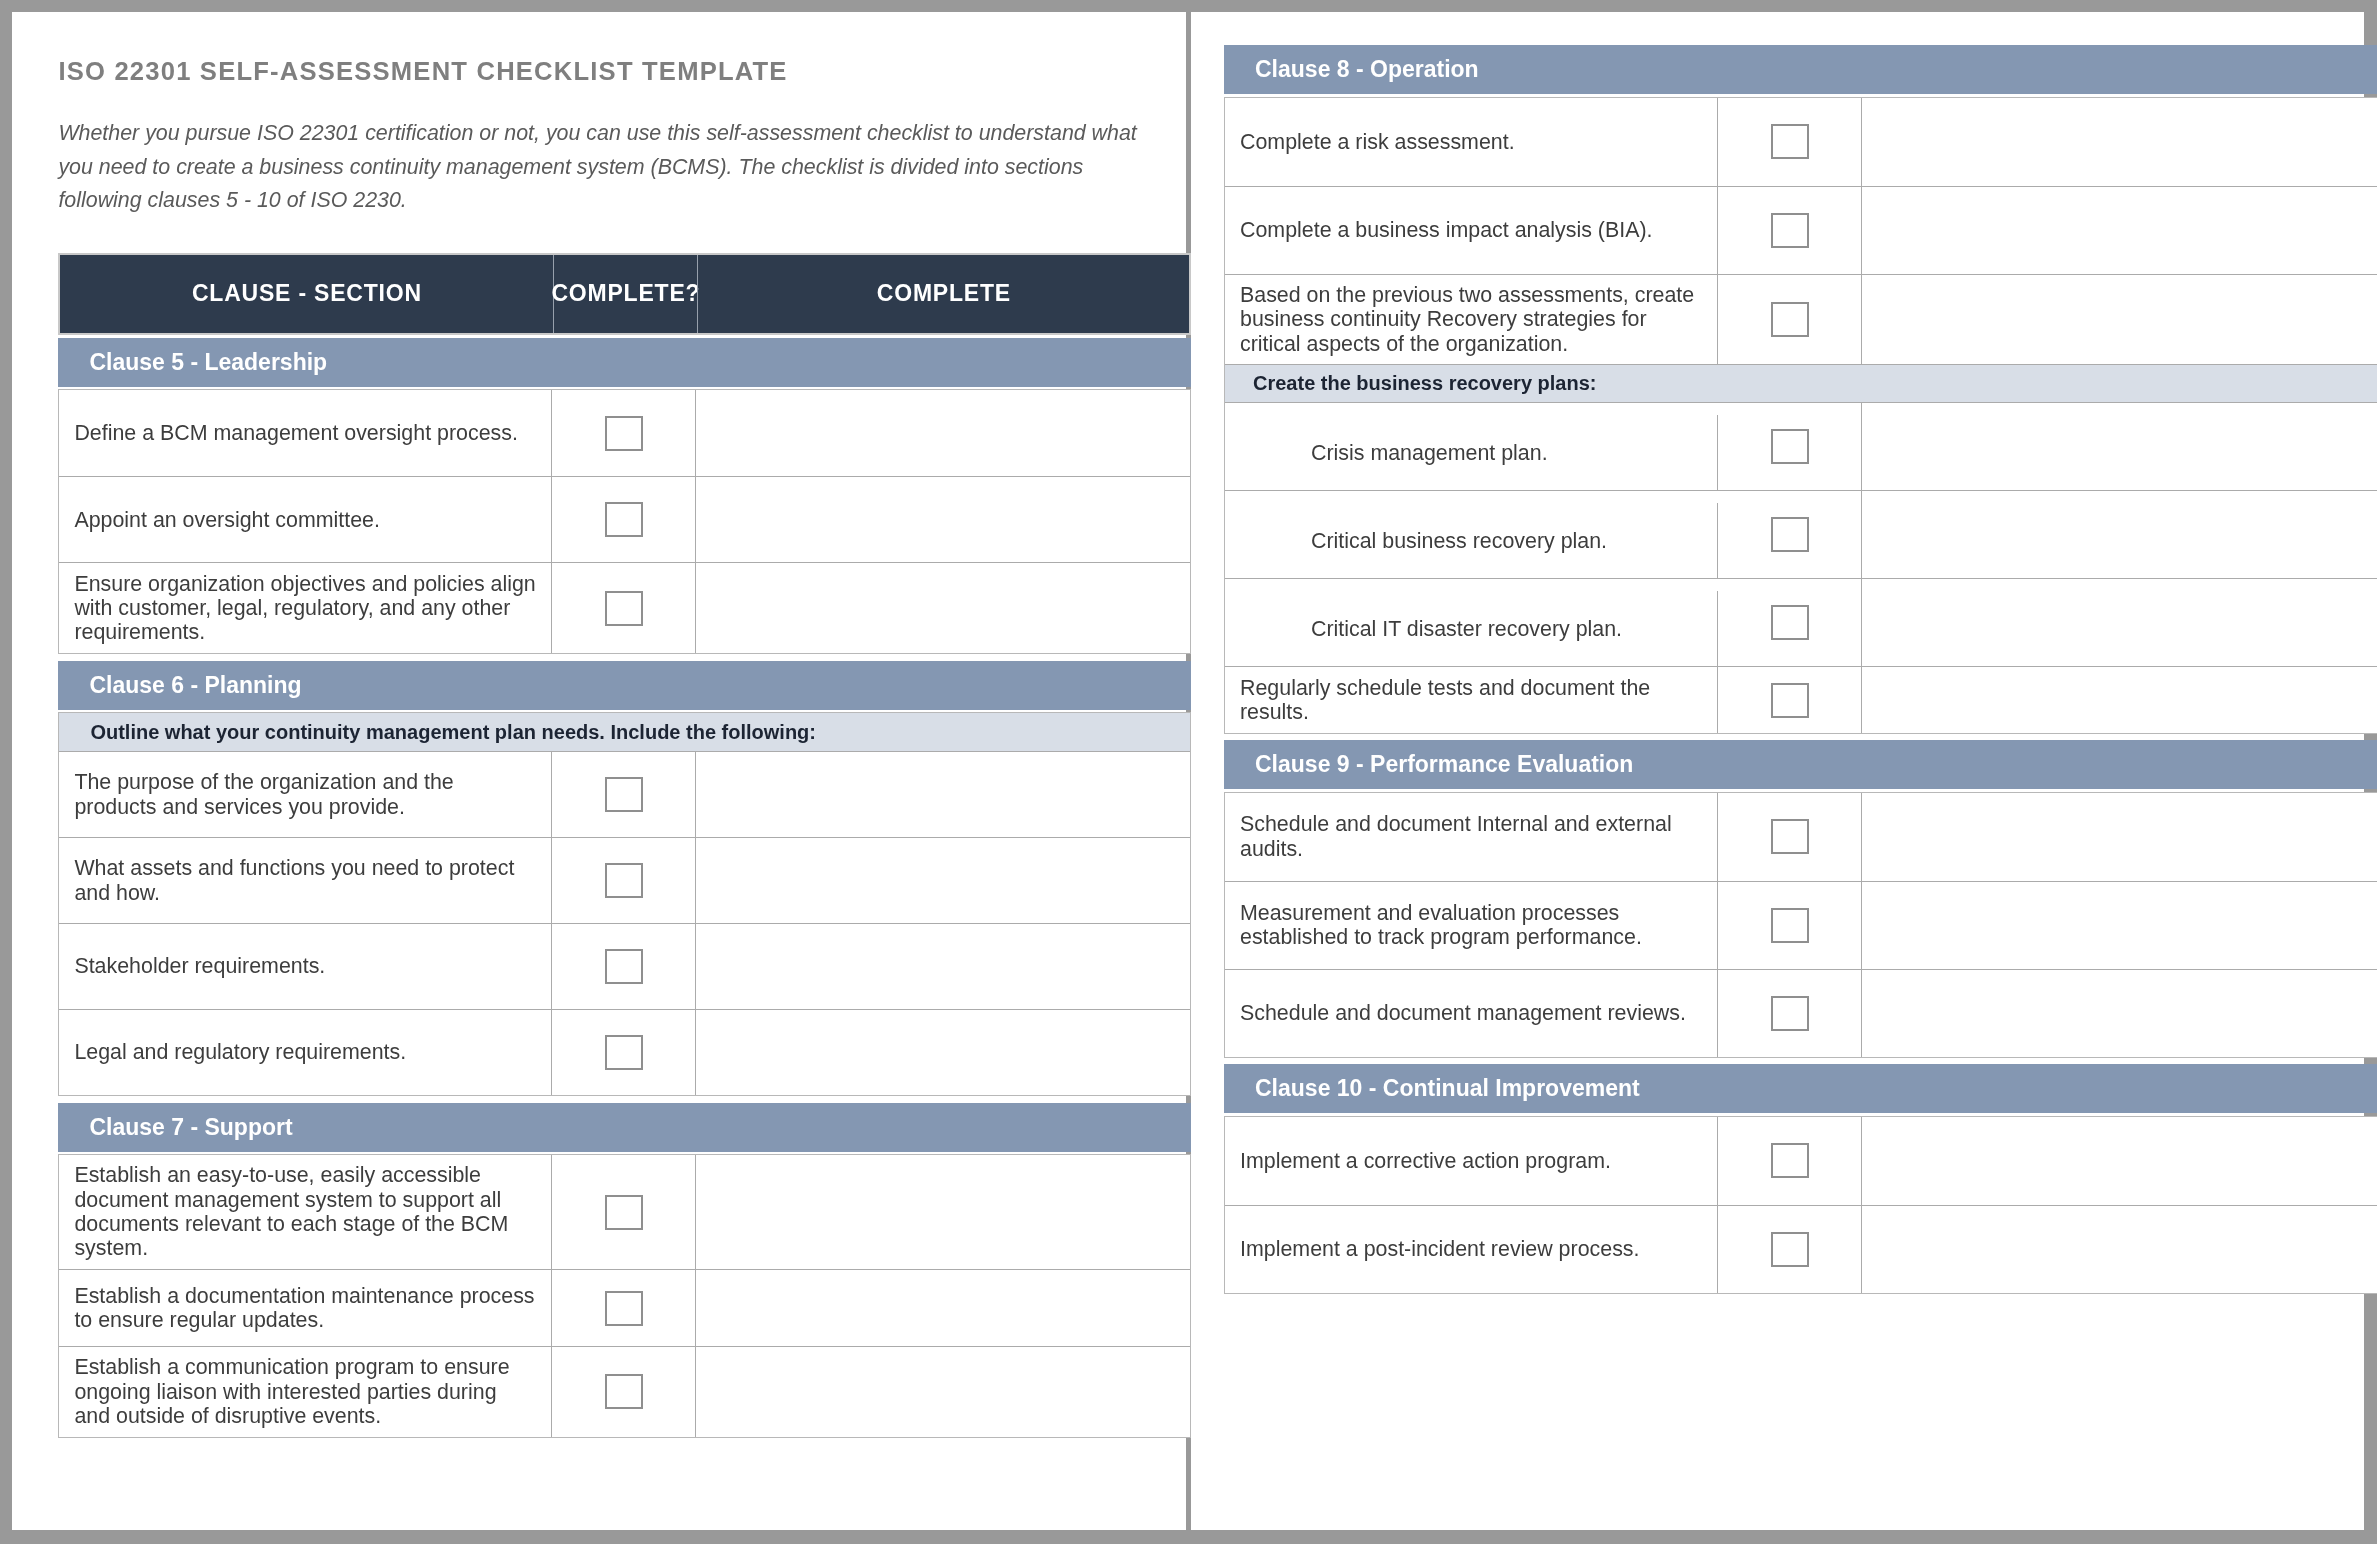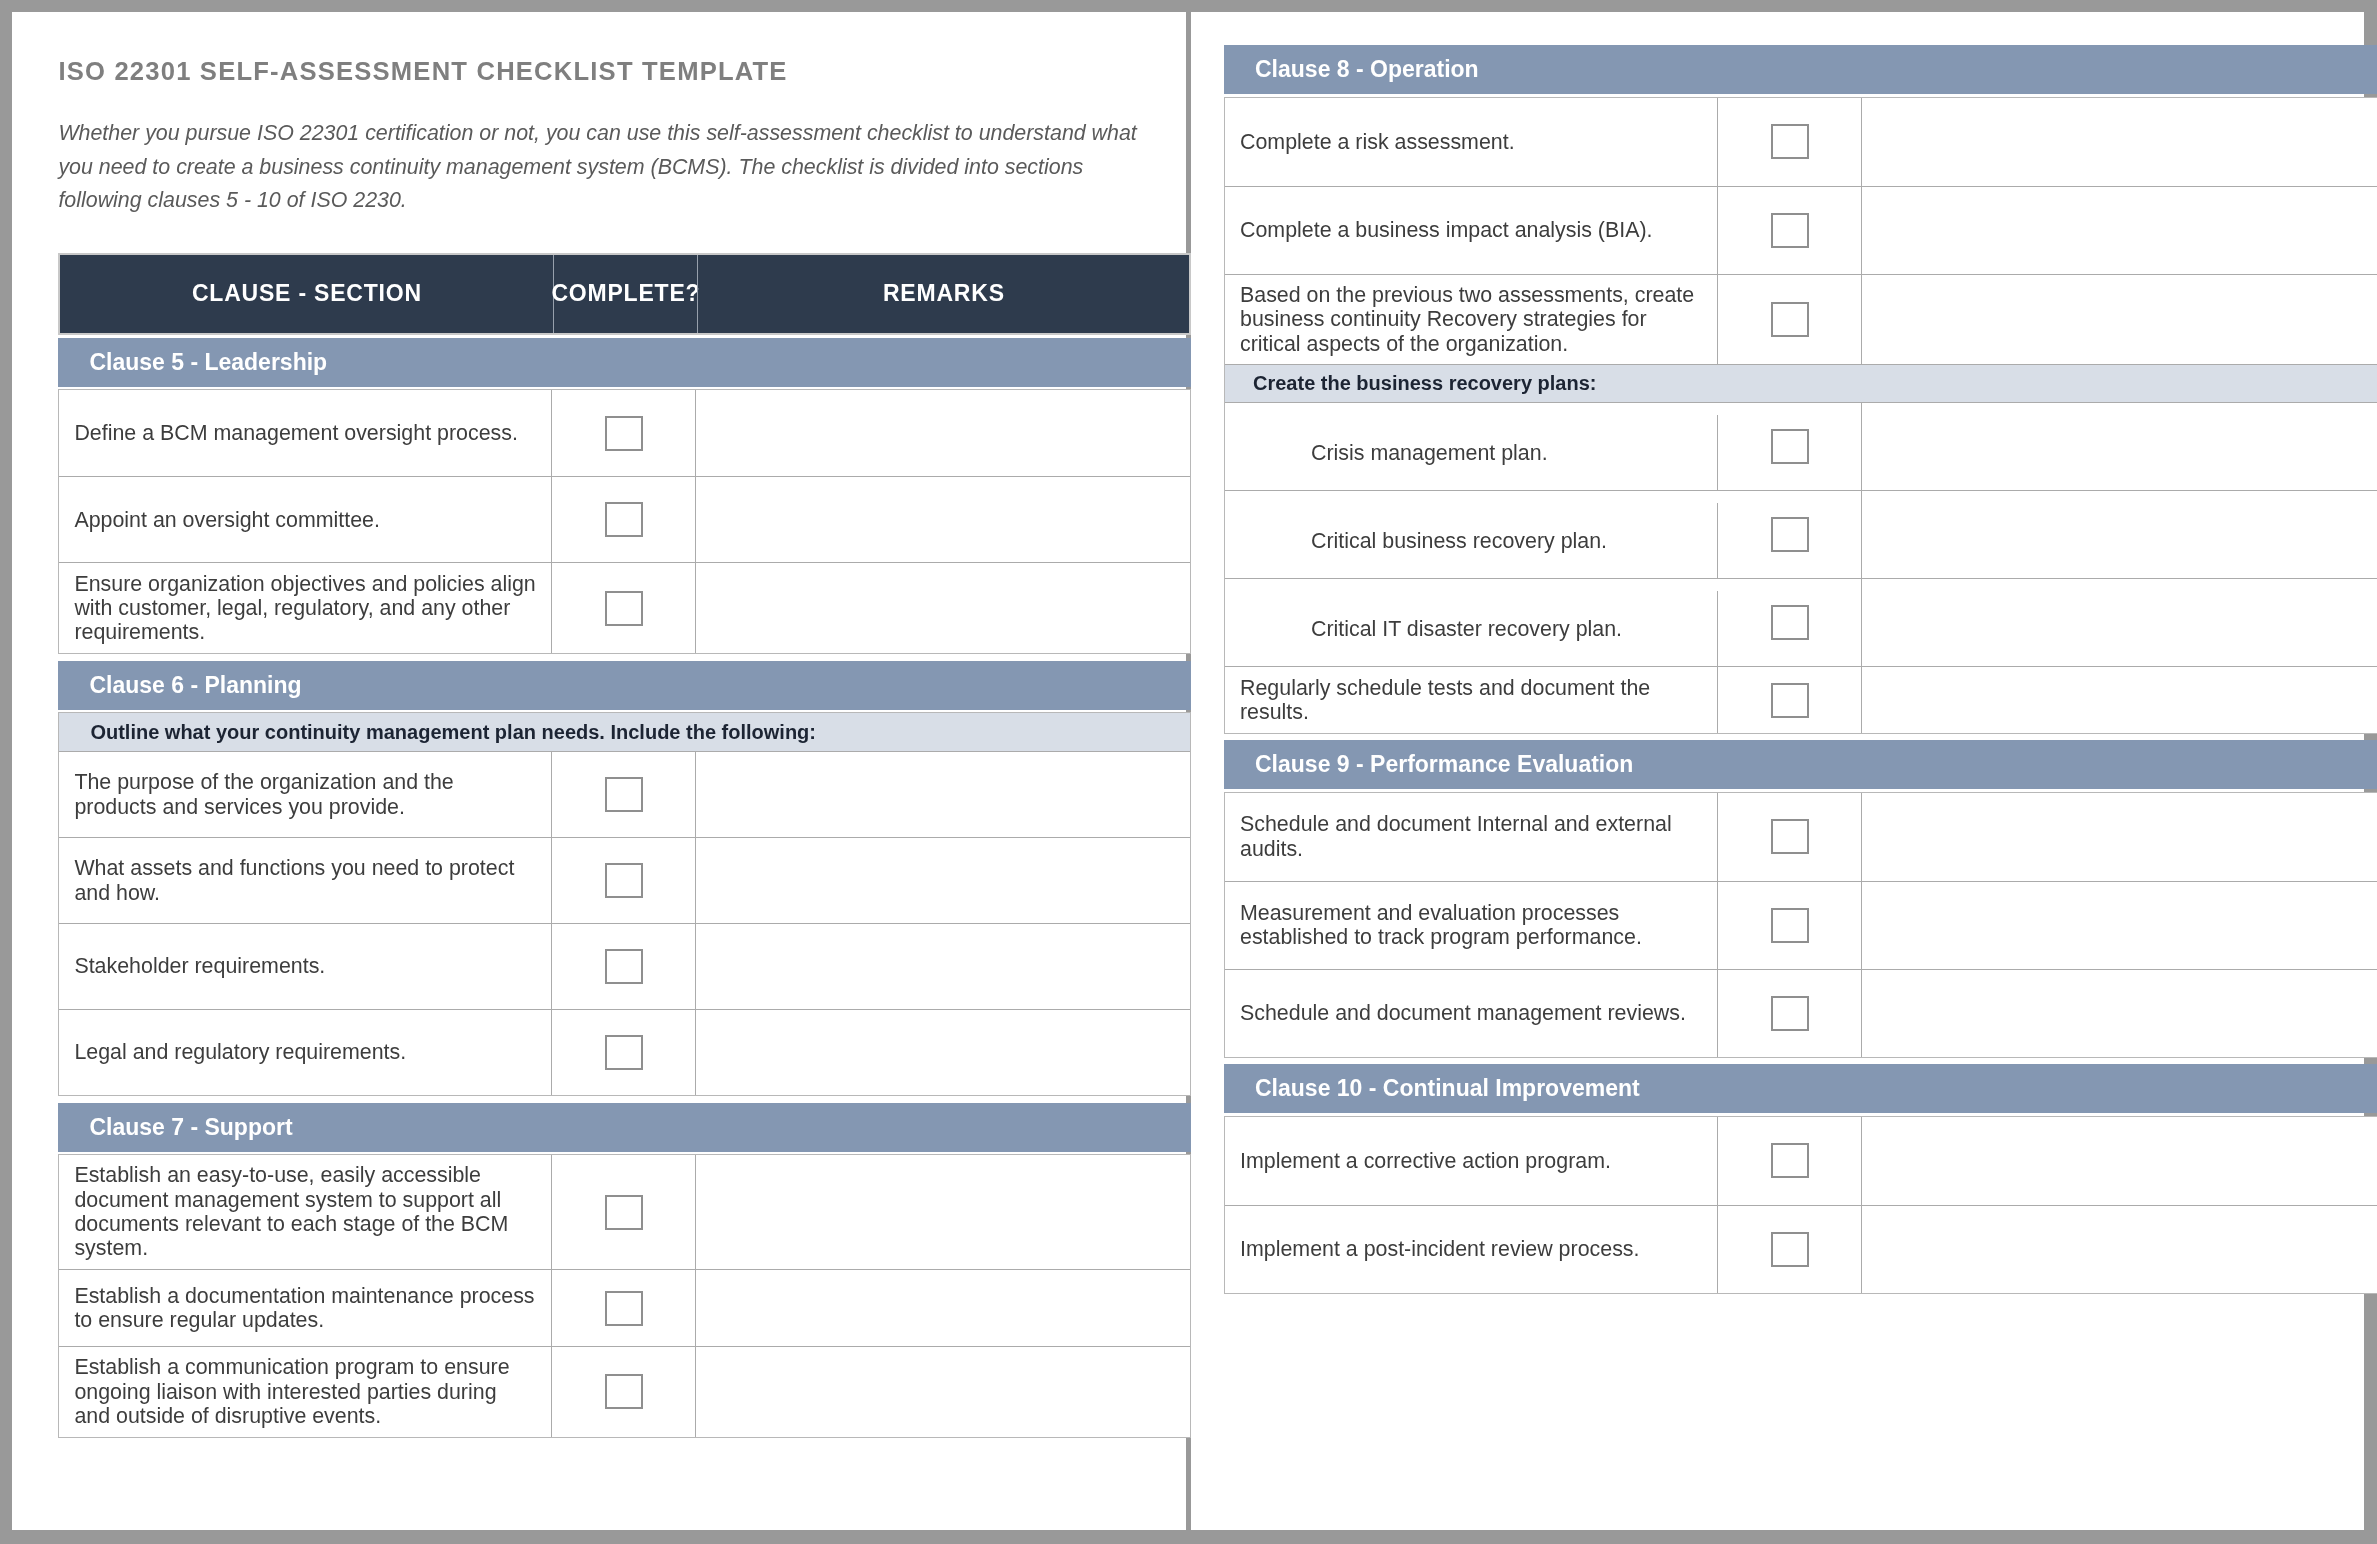--- a/index.html
+++ b/index.html
@@ -81,21 +81,21 @@
 <body>
 
 <div class="page page-left">
   <div class="doc-title">ISO 22301 SELF-ASSESSMENT CHECKLIST TEMPLATE</div>
   <div class="doc-intro">Whether you pursue ISO 22301 certification or not, you can use this self-assessment checklist to understand what you need to create a business continuity management system (BCMS). The checklist is divided into sections following clauses 5 - 10 of ISO 2230.</div>
 
   <div class="tbl">
     <div class="thead">
       <div class="hc">CLAUSE - SECTION</div>
       <div class="hc">COMPLETE?</div>
-      <div class="hc">REMARKS</div>
+      <div class="hc">COMPLETE</div>
     </div>
 
     <div class="section first">
       <div class="band">Clause 5 - Leadership</div>
       <div class="rows">
         <div class="row">
           <div class="cell clause">
               <span>Define a BCM management oversight process.</span>
             </div>
           <div class="cell complete">

